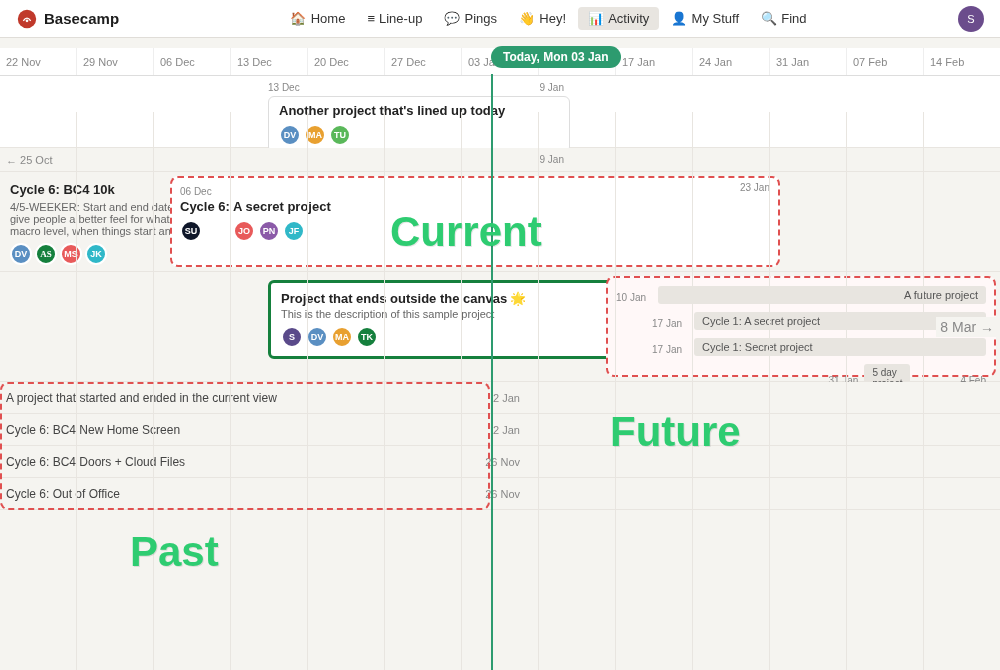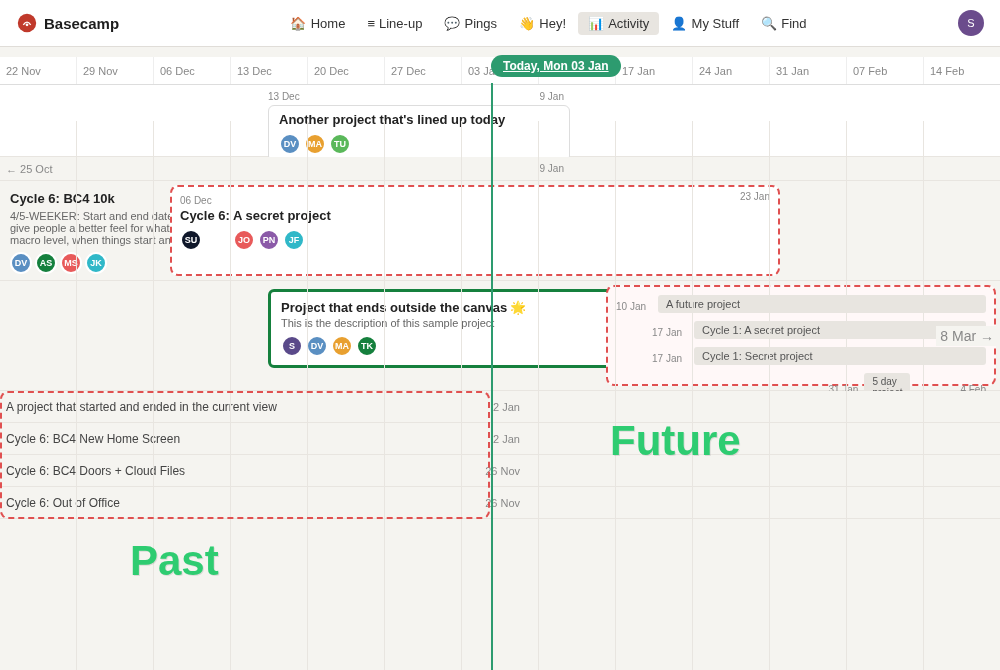--- a/index.html
+++ b/index.html
@@ -1,29 +1,29 @@
 <!DOCTYPE html>
 <html><head>
   <meta charset="utf-8">
   <style>
     * { box-sizing: border-box; margin: 0; padding: 0; }
     body { font-family: -apple-system, BlinkMacSystemFont, 'Segoe UI', sans-serif; background: #f5f4f0; width: 1000px; height: 670px; overflow: hidden; }
 
     
-    .nav { background: #fff; border-bottom: 1px solid #e0ddd8; height: 47px; display: flex; align-items: center; padding: 0 16px; gap: 2px; position: relative; z-index: 10; }
+    .nav { background: #fff; border-bottom: 1px solid #e0ddd8; height: 38px; display: flex; align-items: center; padding: 0 16px; gap: 2px; position: relative; z-index: 10; }
     .nav-logo { display: flex; align-items: center; gap: 6px; margin-right: 20px; font-weight: 700; font-size: 15px; color: #1d1d1d; }
     .nav-logo-icon { width: 22px; height: 22px; }
     .nav-links { display: flex; align-items: center; gap: 2px; flex: 1; justify-content: center; }
     .nav-link { display: flex; align-items: center; gap: 4px; padding: 4px 10px; border-radius: 4px; font-size: 13px; color: #333; text-decoration: none; cursor: pointer; }
     .nav-link.active { background: #e8e5e0; }
     .nav-avatar { width: 26px; height: 26px; border-radius: 50%; background: #6b4c8c; display: flex; align-items: center; justify-content: center; color: #fff; font-size: 11px; cursor: pointer; }
 
     
     .timeline-container { position: relative; height: 634px; overflow: hidden; }
-    .today-banner { position: absolute; top: 8px; left: 491px; background: #2d9b6f; color: #fff; font-size: 12px; font-weight: 600; padding: 4px 12px; border-radius: 12px; z-index: 20; white-space: nowrap; text-decoration: underline; }
+    .today-banner { position: absolute; top: 8px; left: 491px; background: #2d9b6f; color: #fff; font-size: 12px; font-weight: 600; padding: 4px 12px; border-radius: 12px; z-index: 20; white-space: nowrap; }
     .date-ruler { display: flex; border-bottom: 1px solid #ddd; background: #fff; height: 28px; align-items: flex-end; position: relative; }
     .date-col { flex: 1; padding: 4px 6px; font-size: 11px; color: #888; border-right: 1px solid #eee; height: 100%; display: flex; align-items: center; }
 
     
     .today-line { position: absolute; left: 491px; top: 36px; bottom: 0; width: 2px; background: #2d9b6f; z-index: 5; }
 
     
     .arrow-row { height: 24px; display: flex; align-items: center; padding-left: 6px; background: #f5f4f0; border-bottom: 1px solid #e8e5e0; font-size: 11px; color: #888; position: relative; }
 
     
@@ -151,21 +151,21 @@
   <div class="arrow-row">
     <span>← 25 Oct</span>
     <span style="position:absolute; right:436px; font-size:10px; color:#888;">9 Jan</span>
   </div>
 
   <div style="height:100px; background:#f5f4f0; border-bottom:1px solid #e8e5e0; position:relative; padding:10px;">
     <div class="proj-title">Cycle 6: BC4 10k</div>
     <div class="proj-desc" style="max-width:340px; margin-top:4px;">4/5-WEEKER: Start and end dates on projects + a visual timeline to give people a better feel for what's in play, who's on what, and, at a macro level, when things start and end.</div>
     <div class="avatars">
       <div class="avatar" style="background:#5a8fc2;">DV</div>
-      <div class="avatar" style="background:#15803d;">AS</div>
+      <div class="avatar" style="background:#15803d;font-family:Liberation Serif, serif;">AS</div>
       <div class="avatar" style="background:#e85a5a;">MS</div>
       <div class="avatar" style="background:#30b8c8;">JK</div>
     </div>
 
     <div style="position:absolute; left:170px; right:220px; top:4px; bottom:4px; border:2px dashed #e05050; border-radius:8px; background:#fff; padding:8px;">
       <div style="font-size:10px; color:#888; margin-bottom:2px;">06 Dec</div>
       <div class="proj-title">Cycle 6: A secret project</div>
       <div class="avatars">
         <div class="avatar" style="background:#0f172a;">SU</div>
         <div class="avatar" style="background:#e85a5a;margin-left:28px;">JO</div>
@@ -185,21 +185,21 @@
         <div class="avatar" style="background:#5a4a8a;">S</div>
         <div class="avatar" style="background:#5a8fc2;">DV</div>
         <div class="avatar" style="background:#e8a030;">MA</div>
         <div class="avatar" style="background:#15803d;">TK</div>
       </div>
     </div>
 
     <div style="position:absolute; right:4px; top:4px; width:390px; bottom:4px; border:2px dashed #e05050; border-radius:8px; background:#fff8f8; padding:8px;">
       <div style="display:flex; align-items:center; gap:6px; margin-bottom:4px;">
         <span style="font-size:10px; color:#888; min-width:36px;">10 Jan</span>
-        <div class="small-bar" style="flex:1;">A future project</div>
+        <div class="small-bar" style="flex:1;text-align:right;">A future project</div>
       </div>
       <div style="display:flex; align-items:center; gap:6px; margin-bottom:4px; padding-left:36px;">
         <span style="font-size:10px; color:#888; min-width:36px;">17 Jan</span>
         <div class="small-bar" style="flex:1;">Cycle 1: A secret project</div>
       </div>
       <div style="display:flex; align-items:center; gap:6px; margin-bottom:4px; padding-left:36px;">
         <span style="font-size:10px; color:#888; min-width:36px;">17 Jan</span>
         <div class="small-bar" style="flex:1;">Cycle 1: Secret project</div>
       </div>
       <div style="display:flex; align-items:center; gap:6px; padding-left:36px; justify-content:flex-end;">
@@ -227,16 +227,17 @@
     <div class="bottom-row">
       <span>Cycle 6: BC4 Doors + Cloud Files</span>
       <span class="bottom-date" style="right:480px;">26 Nov</span>
     </div>
     <div class="bottom-row">
       <span>Cycle 6: Out of Office</span>
       <span class="bottom-date" style="right:480px;">26 Nov</span>
     </div>
   </div>
 
+  <div class="label-current">Current</div>
   <div class="label-future">Future</div>
   <div class="label-past">Past</div>
 
 </div>
 
 </body></html>

